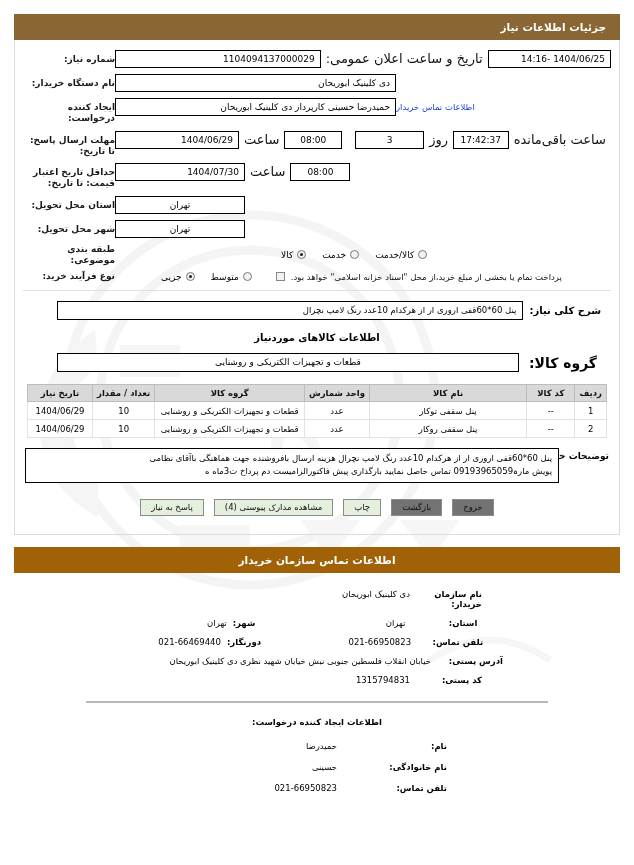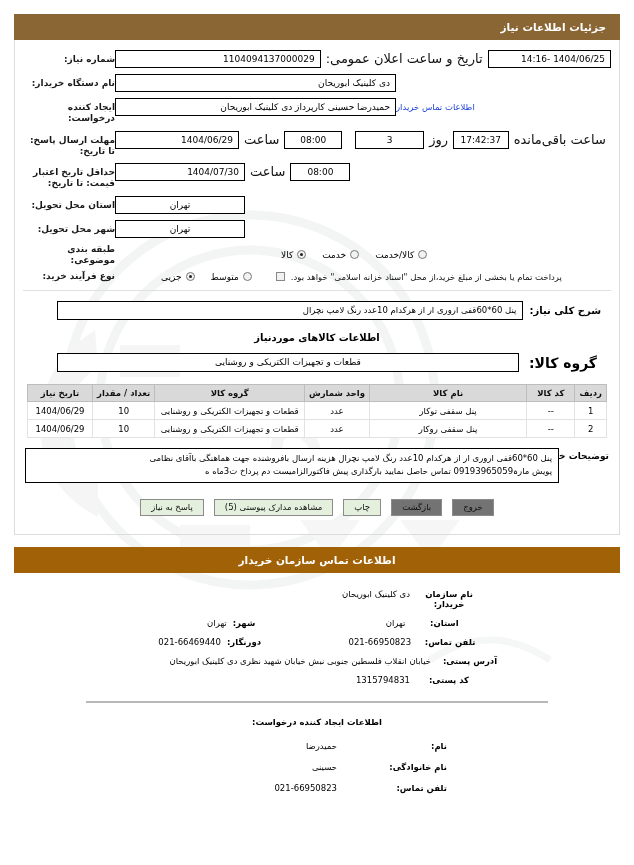--- a/index.html
+++ b/index.html
@@ -248,21 +248,21 @@
   .contact {
     padding: 16px 20px 6px 20px;
   }
   .crow {
     display: flex; align-items: flex-start;
     margin-bottom: 9px;
     font-size: 8.5px;
   }
   .clabel {
     width: 72px; min-width: 72px;
-    font-weight: bold; text-align: center;
+    font-weight: bold; text-align: right;
     padding-left: 6px;
   }
   .cval { min-width: 150px; text-align: right; }
   .cval2-label { font-weight: bold; margin-left: 6px; white-space: nowrap; }
   .cval2 { min-width: 70px; }
   .crow .spacer { width: 108px; }
   .cdivider {
     border-top: 2px solid #b8b8b8;
     width: 462px;
     margin: 16px auto 14px auto;
@@ -448,21 +448,21 @@
       <div class="remarks-box">
         <div>پنل 60*60قفی اروری ار از هرکدام 10عدد رنگ لامپ نچرال  هزینه ارسال بافروشنده جهت  هماهنگی باآقای نظامی</div>
         <div>پویش مارہ09193965059 تماس  حاصل  نمایید  بارگذاری پیش  فاکتورالزامیست دم پرداخ ت3ماه ه</div>
       </div>
     </div>
 
     <div class="btn-row">
       <div class="btn btn-pink">خروج</div>
       <div class="btn btn-pink">بازگشت</div>
       <div class="btn btn-green">چاپ</div>
-      <div class="btn btn-green">مشاهده مدارک پیوستی (5)</div>
+      <div class="btn btn-green">مشاهده مدارک پیوستی (4)</div>
       <div class="btn btn-green">پاسخ به نیاز</div>
     </div>
   </div>
 
   <div class="bar bar-blue" style="margin-top:12px;">
     <span>اطلاعات تماس سازمان خریدار</span>
   </div>
 
   <div class="contact">
     <div class="crow" style="justify-content:center;">

